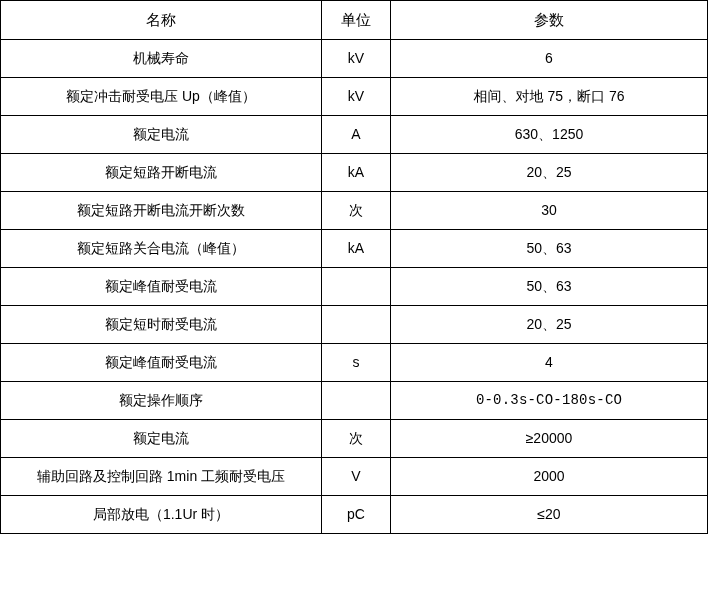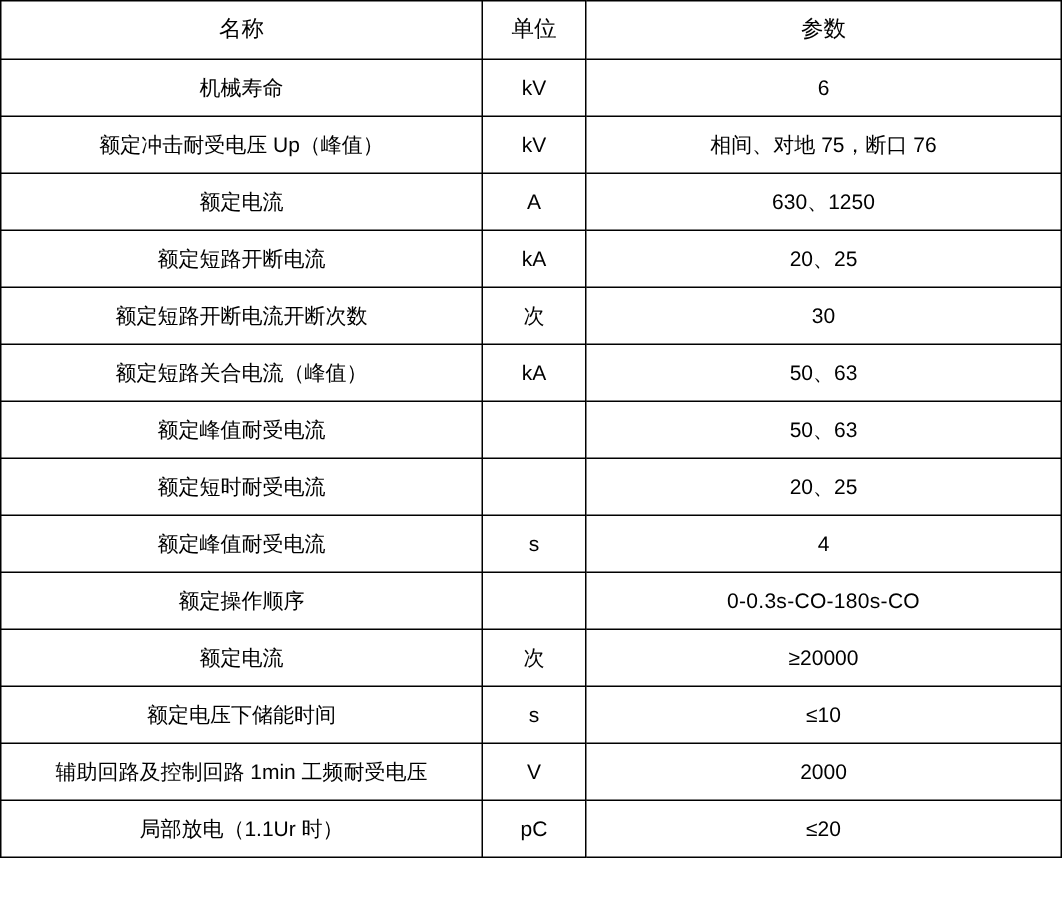--- a/index.html
+++ b/index.html
@@ -36,21 +36,21 @@
     height: 38px;
     font-size: 15px;
   }
   .spec-table tbody td {
     height: 37px;
     font-size: 14px;
   }
   td.name-cell  { font-size: 14px; }
   td.unit-cell  { font-size: 14px; }
   td.param-cell { font-size: 14px; }
-  .ascii { font-family: Liberation Sans, sans-serif; letter-spacing: 0.2px; }
+  .ascii { font-family: Liberation Mono, monospace; letter-spacing: 0.2px; }
 </style>
 </head>
 <body>
 
 <table class="spec-table">
   <thead>
     <tr>
       <td class="col-name">名称</td>
       <td class="col-unit">单位</td>
       <td class="col-param">参数</td>
@@ -106,25 +106,20 @@
       <td class="name-cell">额定操作顺序</td>
       <td class="unit-cell"></td>
       <td class="param-cell ascii">0-0.3s-CO-180s-CO</td>
     </tr>
     <tr>
       <td class="name-cell">额定电流</td>
       <td class="unit-cell">次</td>
       <td class="param-cell">≥20000</td>
     </tr>
     <tr>
-      <td class="name-cell">额定电压下储能时间</td>
-      <td class="unit-cell">s</td>
-      <td class="param-cell">≤10</td>
-    </tr>
-    <tr>
       <td class="name-cell">辅助回路及控制回路 1min 工频耐受电压</td>
       <td class="unit-cell">V</td>
       <td class="param-cell">2000</td>
     </tr>
     <tr>
       <td class="name-cell">局部放电（1.1Ur 时）</td>
       <td class="unit-cell">pC</td>
       <td class="param-cell">≤20</td>
     </tr>
   </tbody>

